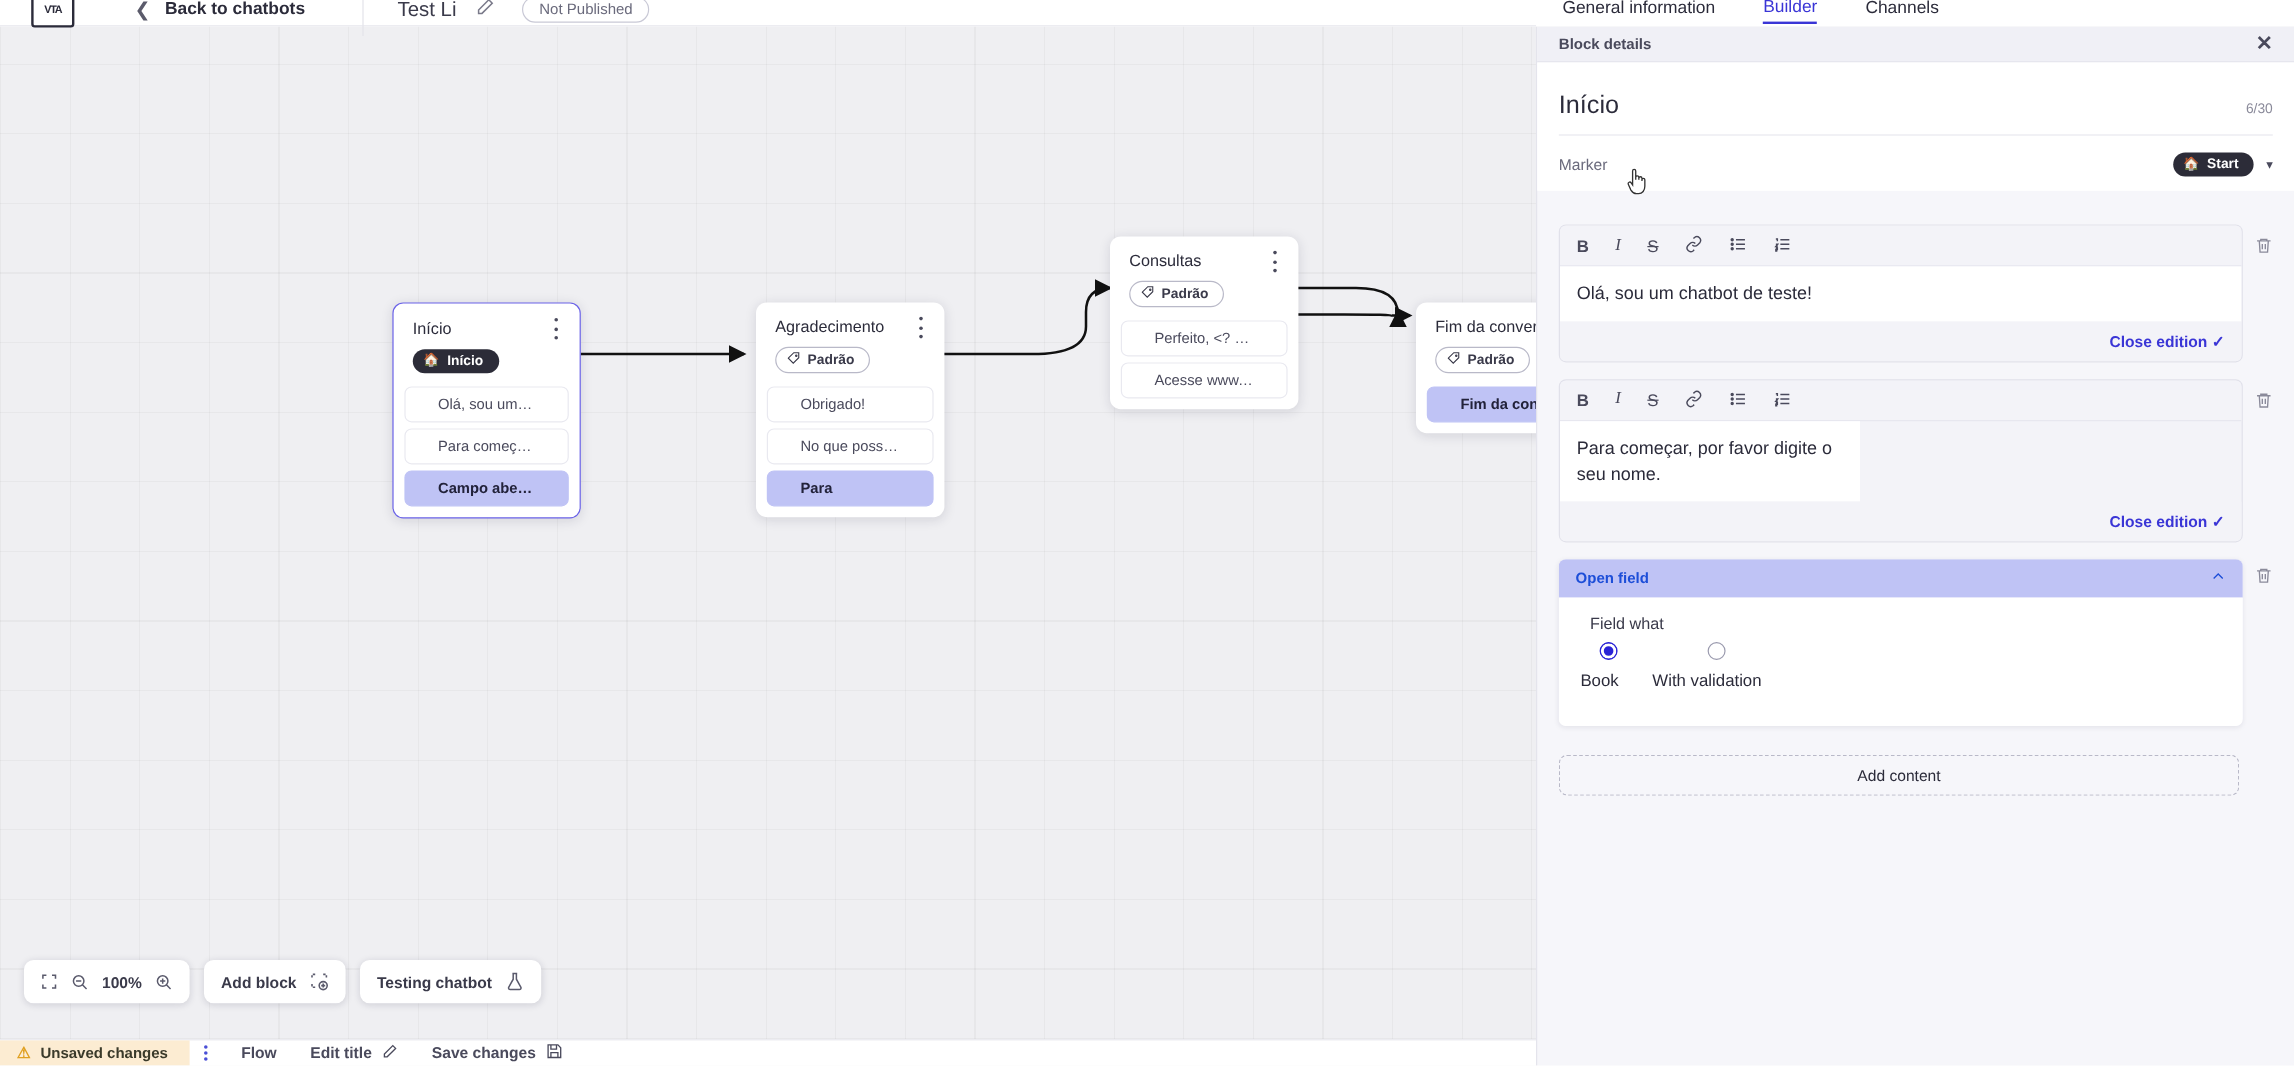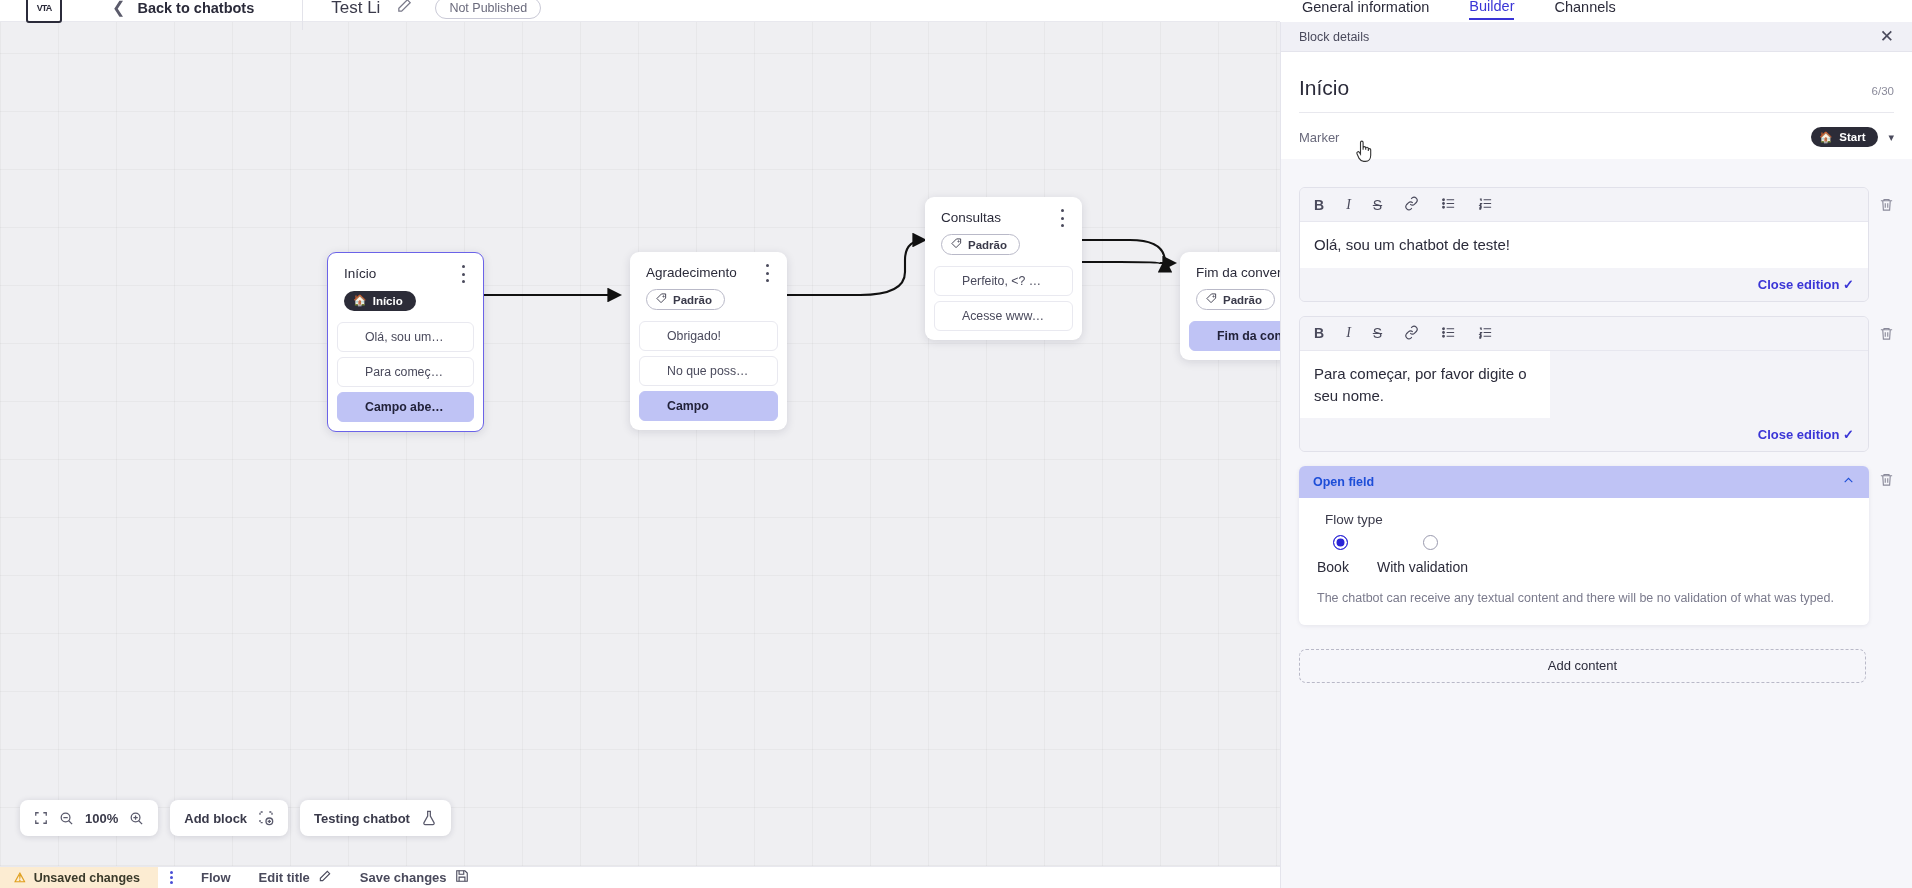--- a/index.html
+++ b/index.html
@@ -136,21 +136,21 @@
   }
 
   
   .panel {
     position: absolute; right: 0; top: 22px; width: 632px; height: 866px;
     background: #f6f6fa; display: flex; flex-direction: column; z-index: 35;
     border-left: 1px solid #e4e4ec;
   }
   .panel-head {
     height: 30px; background: #f0f0f6; display: flex; align-items: center;
-    justify-content: space-between; padding: 0 18px; border-bottom: 1px solid #e4e4ec;
+    justify-content: space-between; padding: 0 18px; border-bottom: 1px solid #e4e4ec; font-weight: bold;
   }
   .panel-head-title { font-size: 12.5px; color: #4a4a5c; }
   .close-x { font-size: 17px; color: #4a4a5c; cursor: pointer; line-height: 1; }
   .panel-body { background: #fff; padding: 0 18px; }
   .blk-title-row {
     display: flex; align-items: baseline; justify-content: space-between;
     padding-top: 24px; padding-bottom: 12px; border-bottom: 1px solid #e8e8ee;
   }
   .blk-title { font-size: 21px; color: #2b2b3a; }
   .blk-count { font-size: 11.5px; color: #8a8a9a; }
@@ -308,21 +308,21 @@
               <path d="M2 12l10-10h9v9l-10 10z"></path>
               <circle cx="16.5" cy="7.5" r="1.3"></circle>
             </svg>
         </span>
         <span>Padrão</span>
       </span>
     </div>
     <div class="node-body">
       <div class="node-row">Obrigado!</div>
       <div class="node-row">No que posso ajudar, &lt;? $name ...</div>
-      <div class="node-row highlight">Campo</div>
+      <div class="node-row highlight">Para</div>
     </div>
   </div>
 
   <div class="node" style="left:925px; top:175px; width:157px;">
     <div class="node-head">
       <div class="node-title">Consultas</div>
       <div class="node-dots">
           <i></i>
           <i></i>
           <i></i>
@@ -546,32 +546,31 @@
       <div class="openfield">
         <div class="of-head">
           <span>Open field</span>
           <span>
             <svg width="13" height="13" viewBox="0 0 24 24" fill="none" stroke="currentColor" stroke-width="2">
                 <path d="M5 15l7-7 7 7"></path>
               </svg>
           </span>
         </div>
         <div class="of-body">
-          <div class="of-lbl">Flow type</div>
+          <div class="of-lbl">Field what</div>
           <div class="radios">
             <label class="radio">
               <span class="rdot on"></span>
               <span class="rlbl">Book</span>
             </label>
             <label class="radio">
               <span class="rdot"></span>
               <span class="rlbl">With validation</span>
             </label>
           </div>
-          <div class="of-desc">The chatbot can receive any textual content and there will be no validation of what was typed.</div>
         </div>
       </div>
       <span class="trash" style="padding-top:6px;">
         <svg width="15" height="15" viewBox="0 0 24 24" fill="none" stroke="currentColor" stroke-width="1.8">
             <path d="M3 6h18M8 6V4h8v2M6 6l1 15h10l1-15M10 10v7M14 10v7"></path>
           </svg>
       </span>
     </div>
 
     <div class="add-content">Add content</div>

